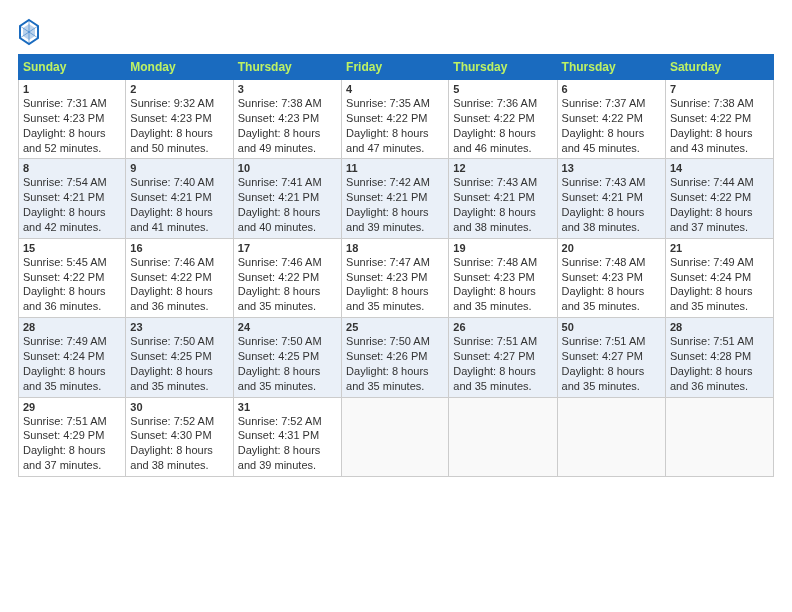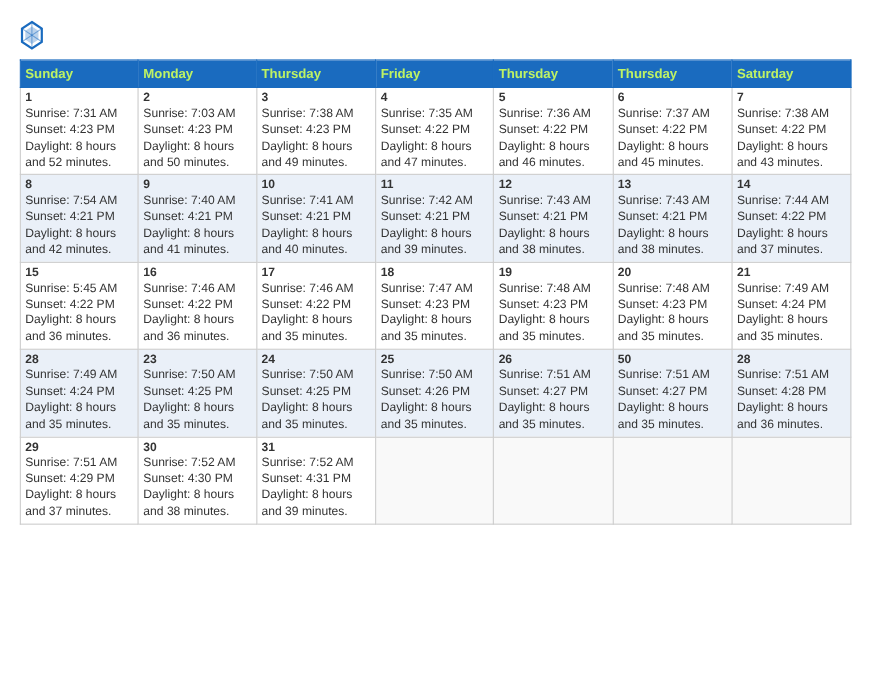--- a/index.html
+++ b/index.html
@@ -144,21 +144,21 @@
         </tr>
     </thead>
     <tbody id="calendar-body">
     <tr>
           <td>
             <span class="day-num">1</span>
             <div class="day-info"><span>Sunrise: 7:31 AM</span><br><span>Sunset: 4:23 PM</span><br><span>Daylight: 8 hours<br>and 52 minutes.</span></div>
           </td>
           <td>
             <span class="day-num">2</span>
-            <div class="day-info"><span>Sunrise: 7:03 AM</span><br><span>Sunset: 4:23 PM</span><br><span>Daylight: 8 hours<br>and 50 minutes.</span></div>
+            <div class="day-info"><span>Sunrise: 9:32 AM</span><br><span>Sunset: 4:23 PM</span><br><span>Daylight: 8 hours<br>and 50 minutes.</span></div>
           </td>
           <td>
             <span class="day-num">3</span>
             <div class="day-info"><span>Sunrise: 7:38 AM</span><br><span>Sunset: 4:23 PM</span><br><span>Daylight: 8 hours<br>and 49 minutes.</span></div>
           </td>
           <td>
             <span class="day-num">4</span>
             <div class="day-info"><span>Sunrise: 7:35 AM</span><br><span>Sunset: 4:22 PM</span><br><span>Daylight: 8 hours<br>and 47 minutes.</span></div>
           </td>
           <td>

